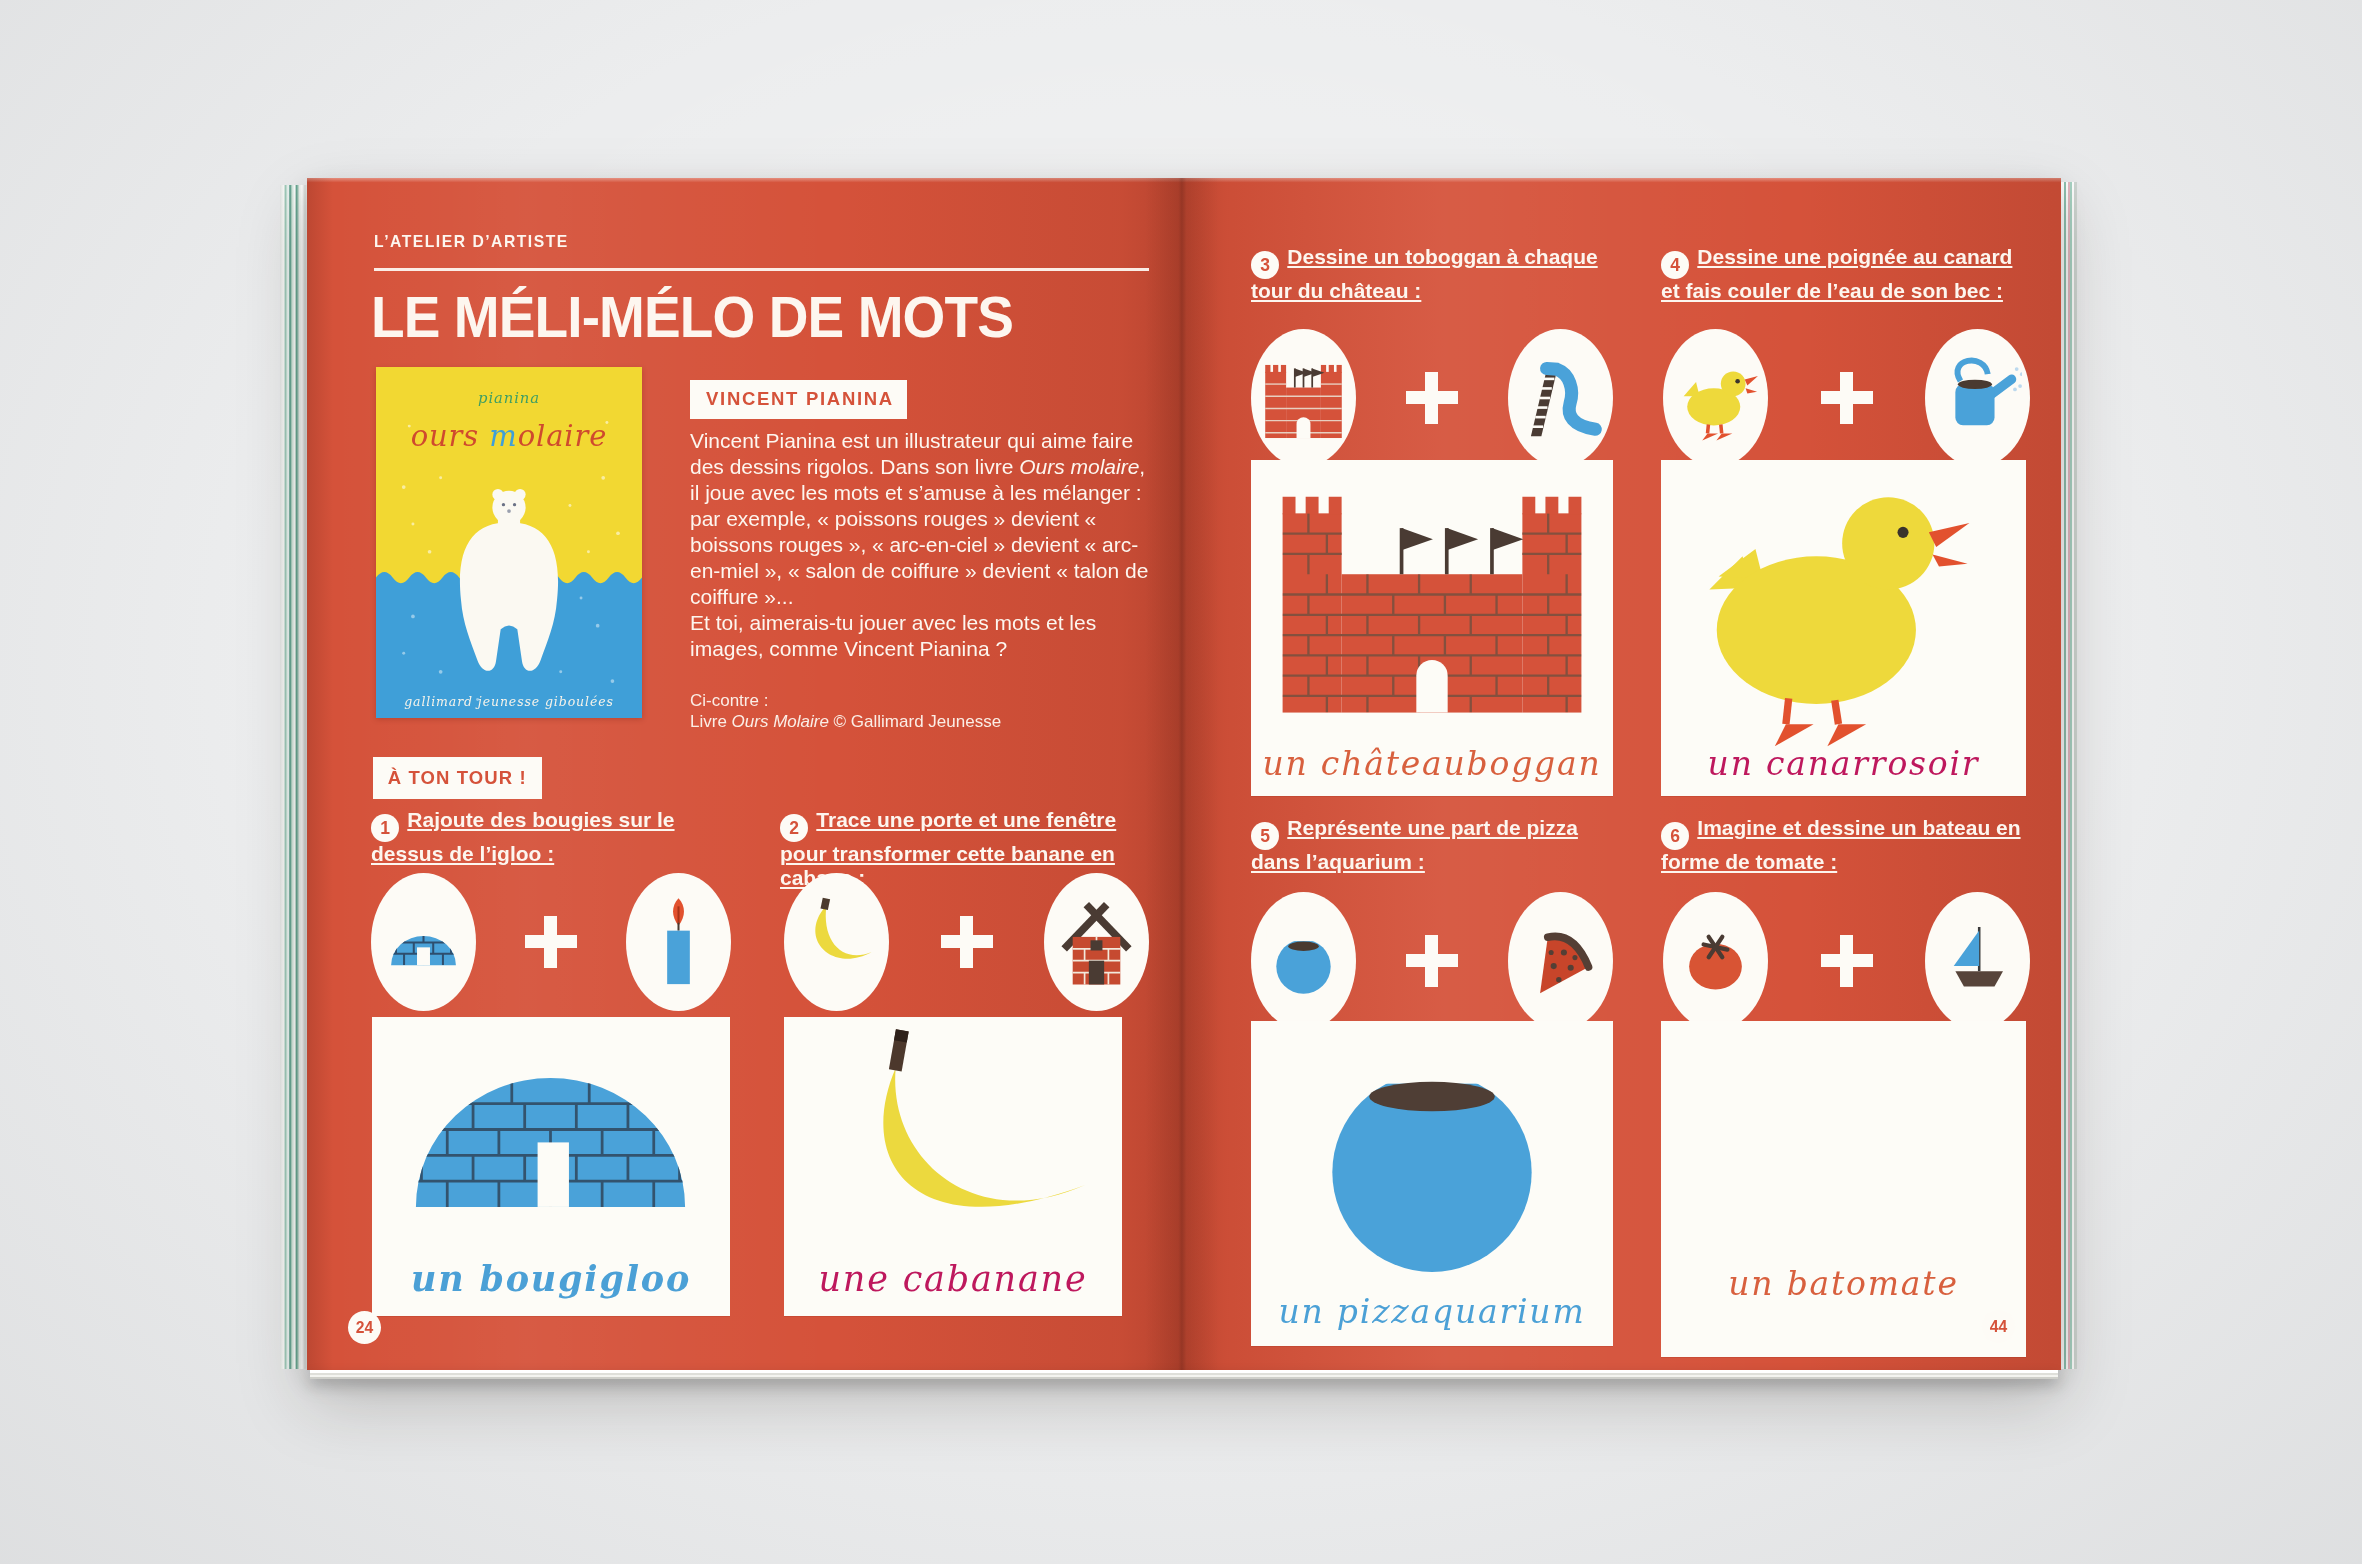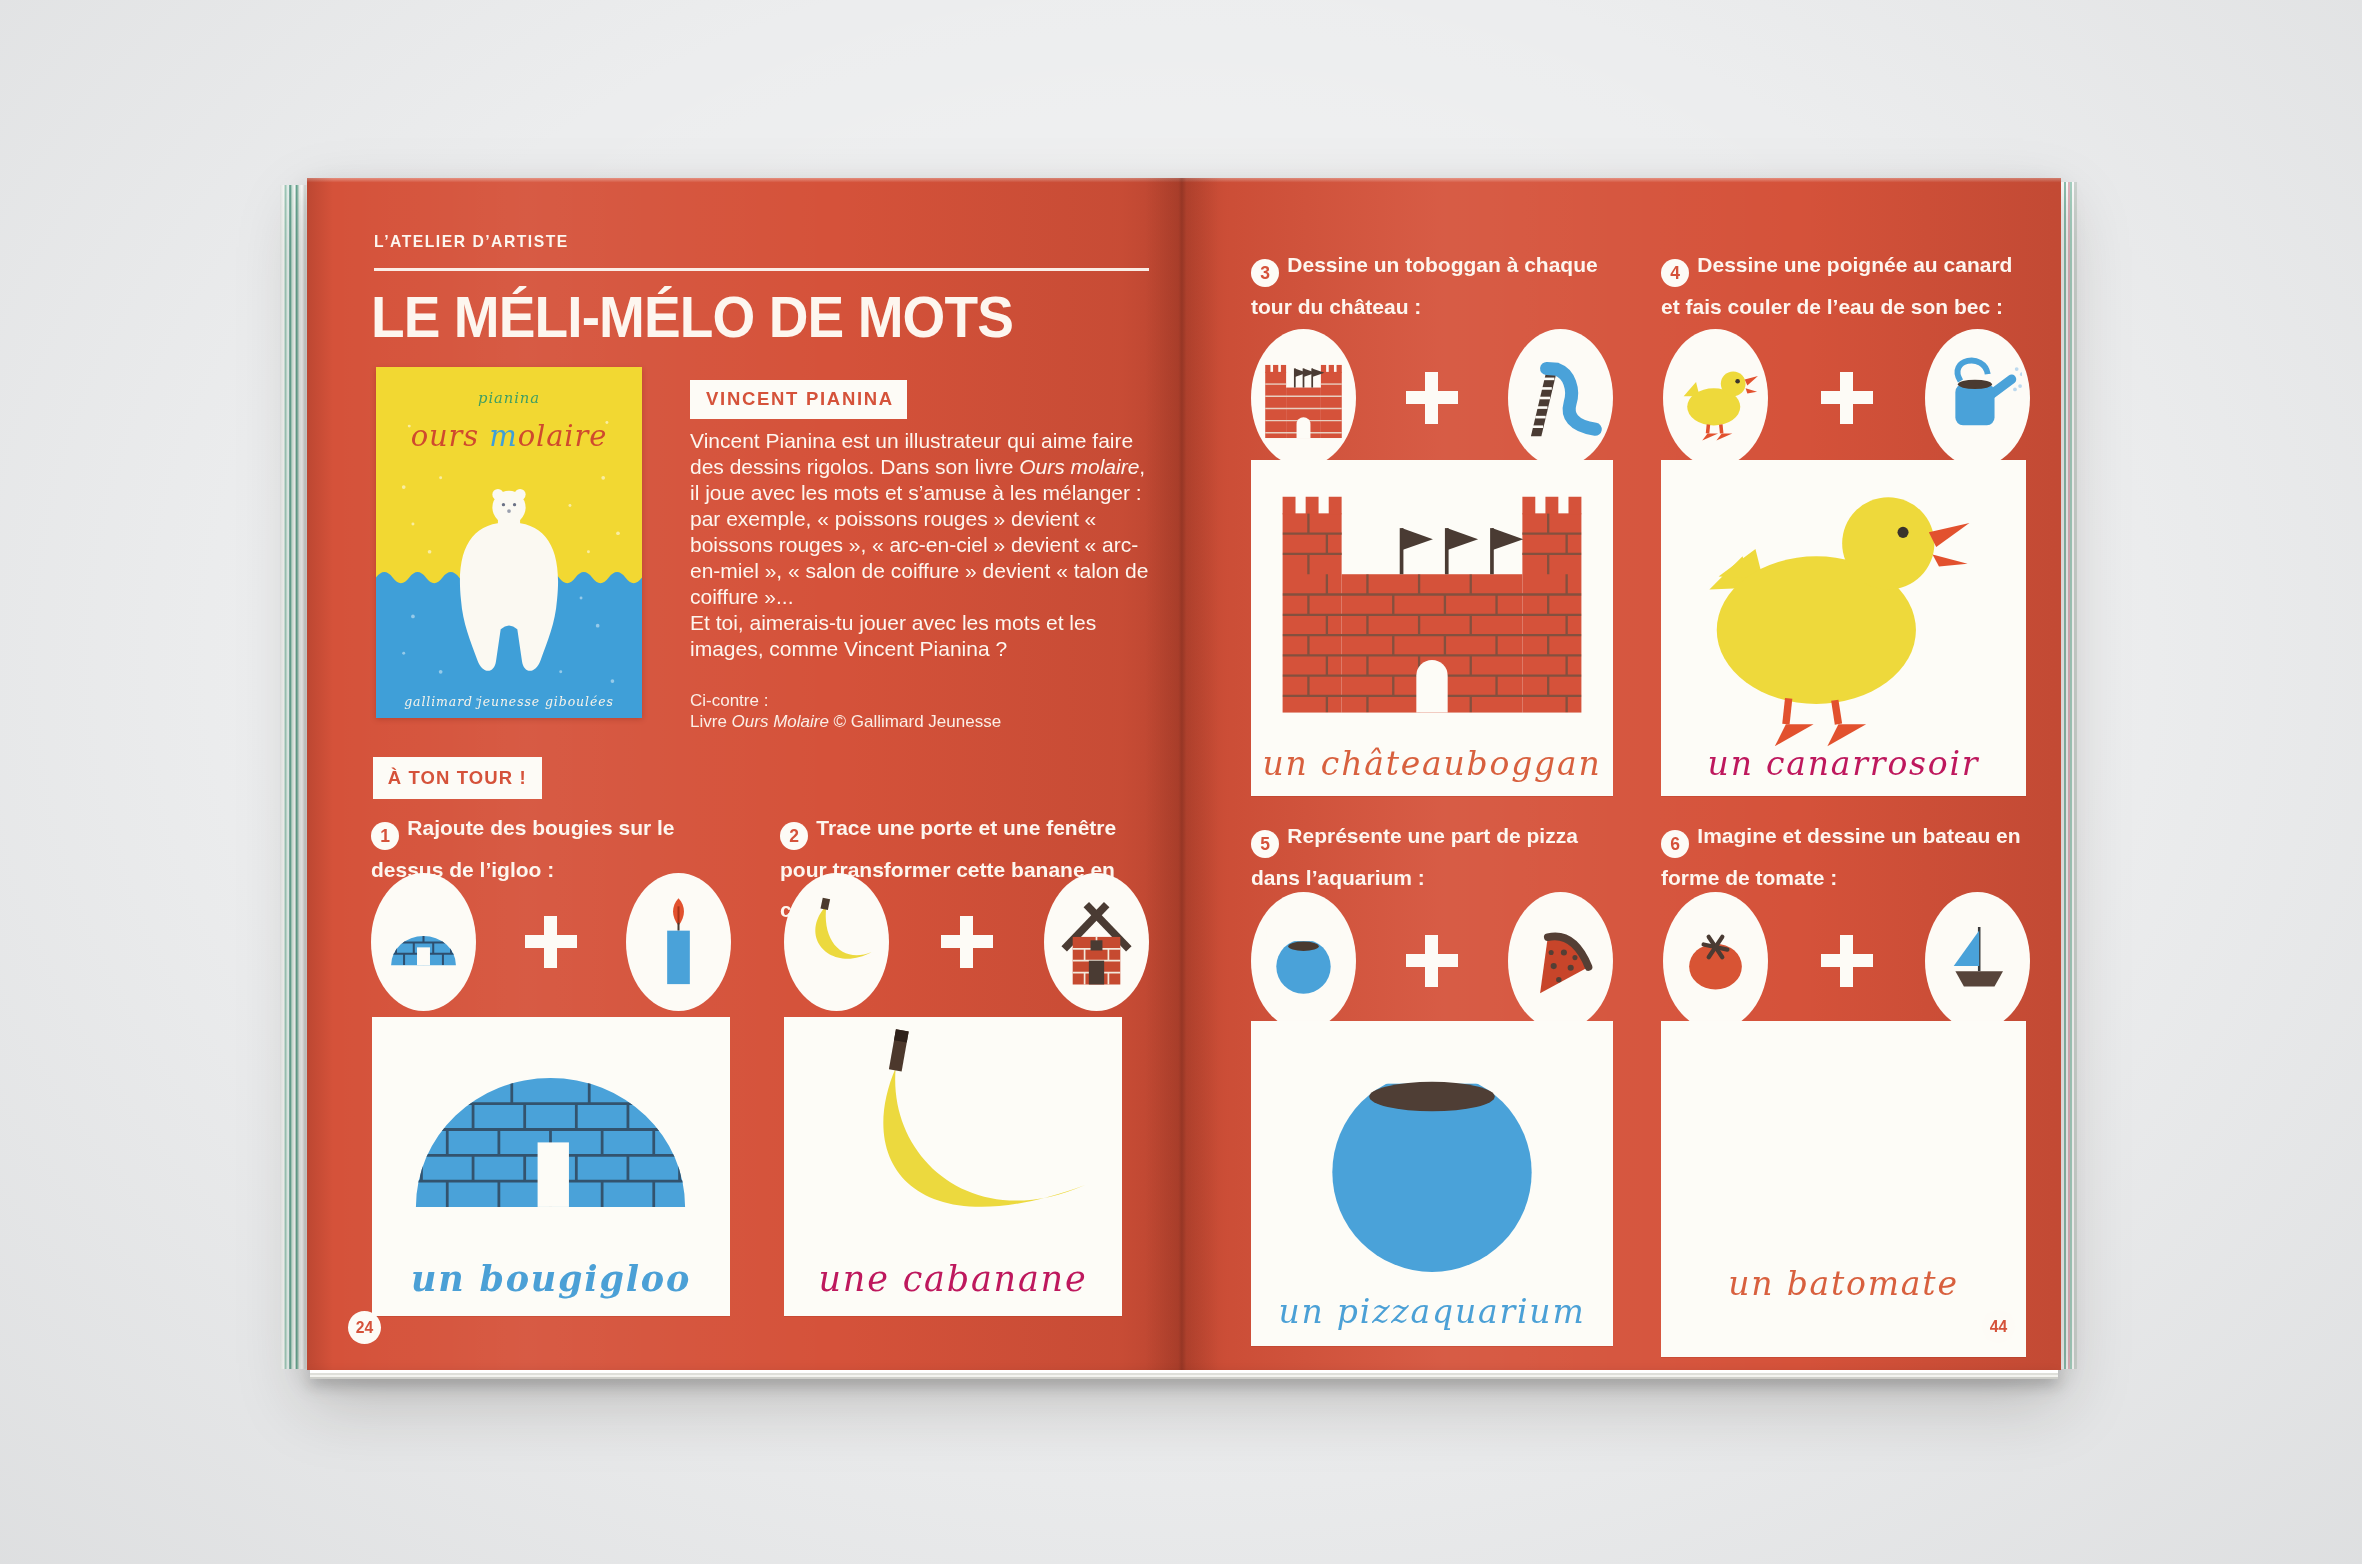--- a/index.html
+++ b/index.html
@@ -33,21 +33,21 @@
   
   .kicker{color:#fdf6ef;font-size:15.7px;font-weight:bold;letter-spacing:1.5px;}
   .rule{background:rgba(253,246,239,.95);height:2.8px;}
   .title{color:#fdf6ef;font-size:55px;font-weight:bold;letter-spacing:-0.9px;line-height:1;transform:scaleY(1.06);transform-origin:left top;white-space:nowrap;}
   .whitebadge{background:#fdfbf6;color:#d5523a;font-weight:bold;display:inline-block;}
   .vbadge{font-size:18.5px;letter-spacing:1.7px;padding:8.3px 13px;}
   .tbadge{font-size:18.5px;letter-spacing:1.1px;padding:10px 14.8px;}
   .bio{color:#fdf6ef;font-size:21px;line-height:26px;}
   .ital{font-style:italic;}
   .caption{color:#fbeee6;font-size:17px;line-height:21px;}
-  .instr{color:#fdf6ef;font-size:21px;line-height:40px;font-weight:bold;}
+  .instr{color:#fdf6ef;font-size:21px;line-height:24px;font-weight:bold;text-decoration:underline;}
   .numbadge{display:inline-flex;width:28px;height:28px;border-radius:50%;background:#fdfbf6;color:#d5523a;
     font-size:17.5px;font-weight:bold;align-items:center;justify-content:center;margin-right:8.3px;vertical-align:-6.5px;}
   .equation{display:flex;align-items:center;justify-content:space-between;}
   .oval{width:105px;height:138px;border-radius:50%;background:#fdfbf6;display:flex;align-items:center;justify-content:center;flex:0 0 auto;}
   .plus{position:relative;width:52px;height:52px;flex:0 0 auto;}
   .plus::before,.plus::after{content:"";position:absolute;background:#fdfbf6;}
   .plus::before{left:19.4px;top:0;width:13px;height:52px;}
   .plus::after{left:0;top:19.4px;width:52px;height:13px;}
   .bigbox{position:absolute;background:#fdfcf7;box-shadow:0 0.9px 0 rgba(120,30,15,.15);}
   .cursive{font-family:"DejaVu Serif", serif;font-style:italic;letter-spacing:1.8px;white-space:nowrap;}

